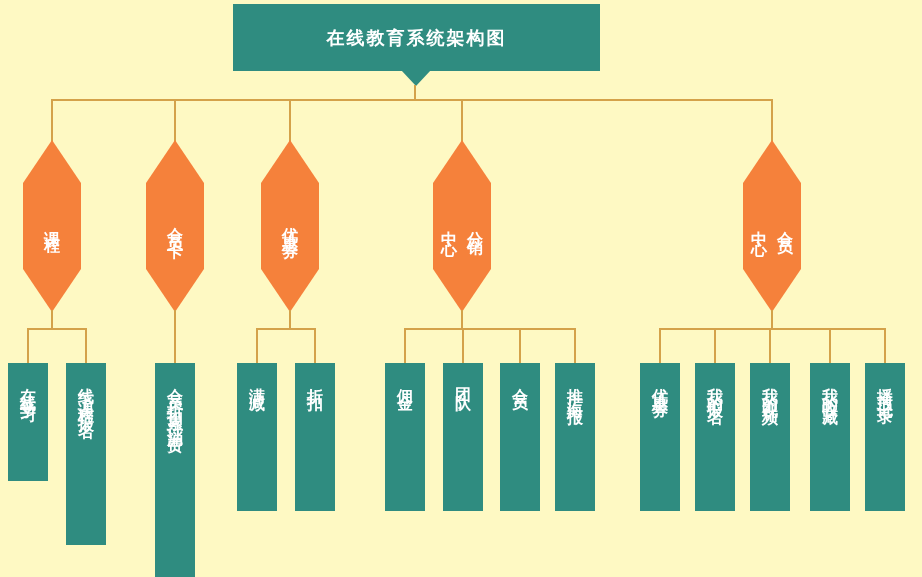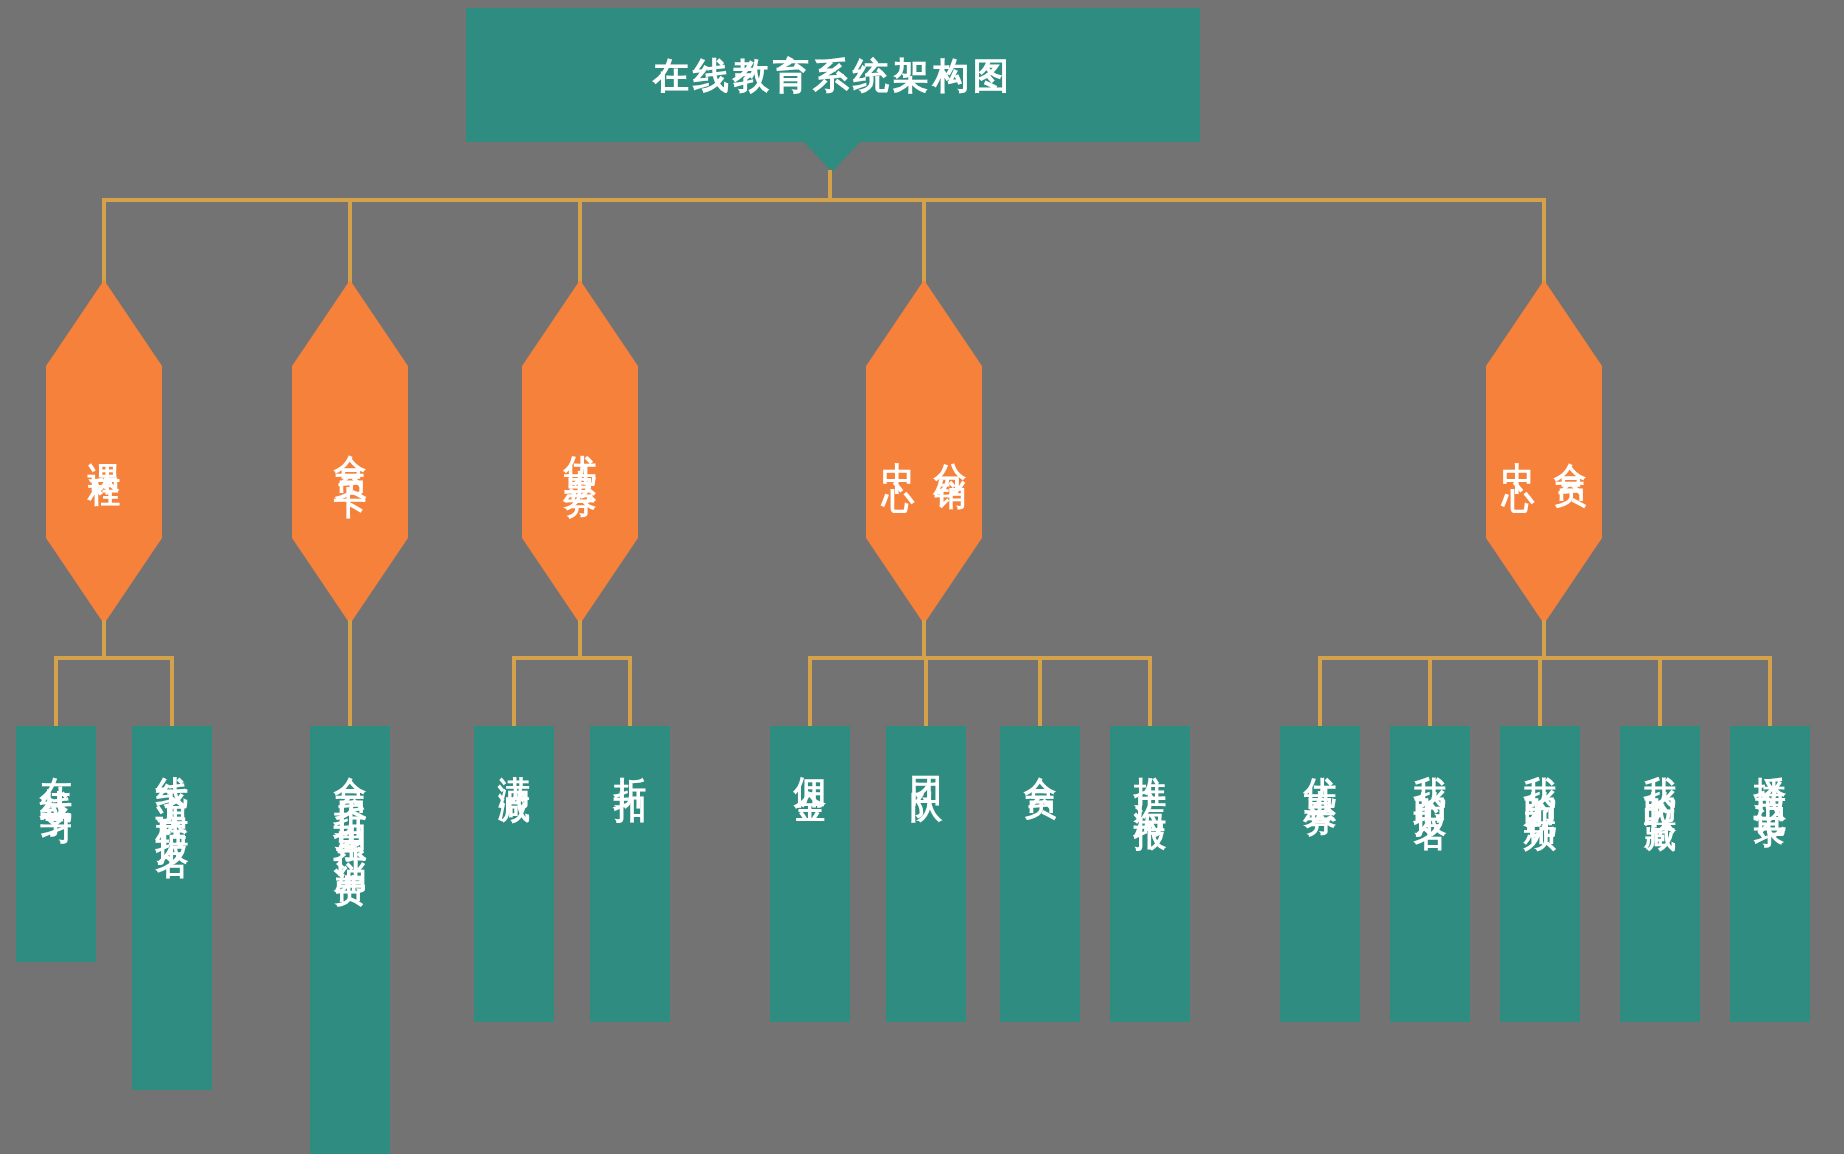--- a/index.html
+++ b/index.html
@@ -10,21 +10,21 @@
   * { box-sizing: border-box; }
   body {
     margin: 0;
     background: #ffffff;
     font-family: "DejaVu Sans", sans-serif;
   }
   .canvas {
     position: relative;
     width: 922px;
     height: 577px;
-    background: #737373;
+    background: #fef9c3;
     overflow: hidden;
   }
   .line {
     position: absolute;
     background: var(--line);
   }
   .title-box {
     position: absolute;
     left: 233px; top: 4px;
     width: 367px; height: 67px;

